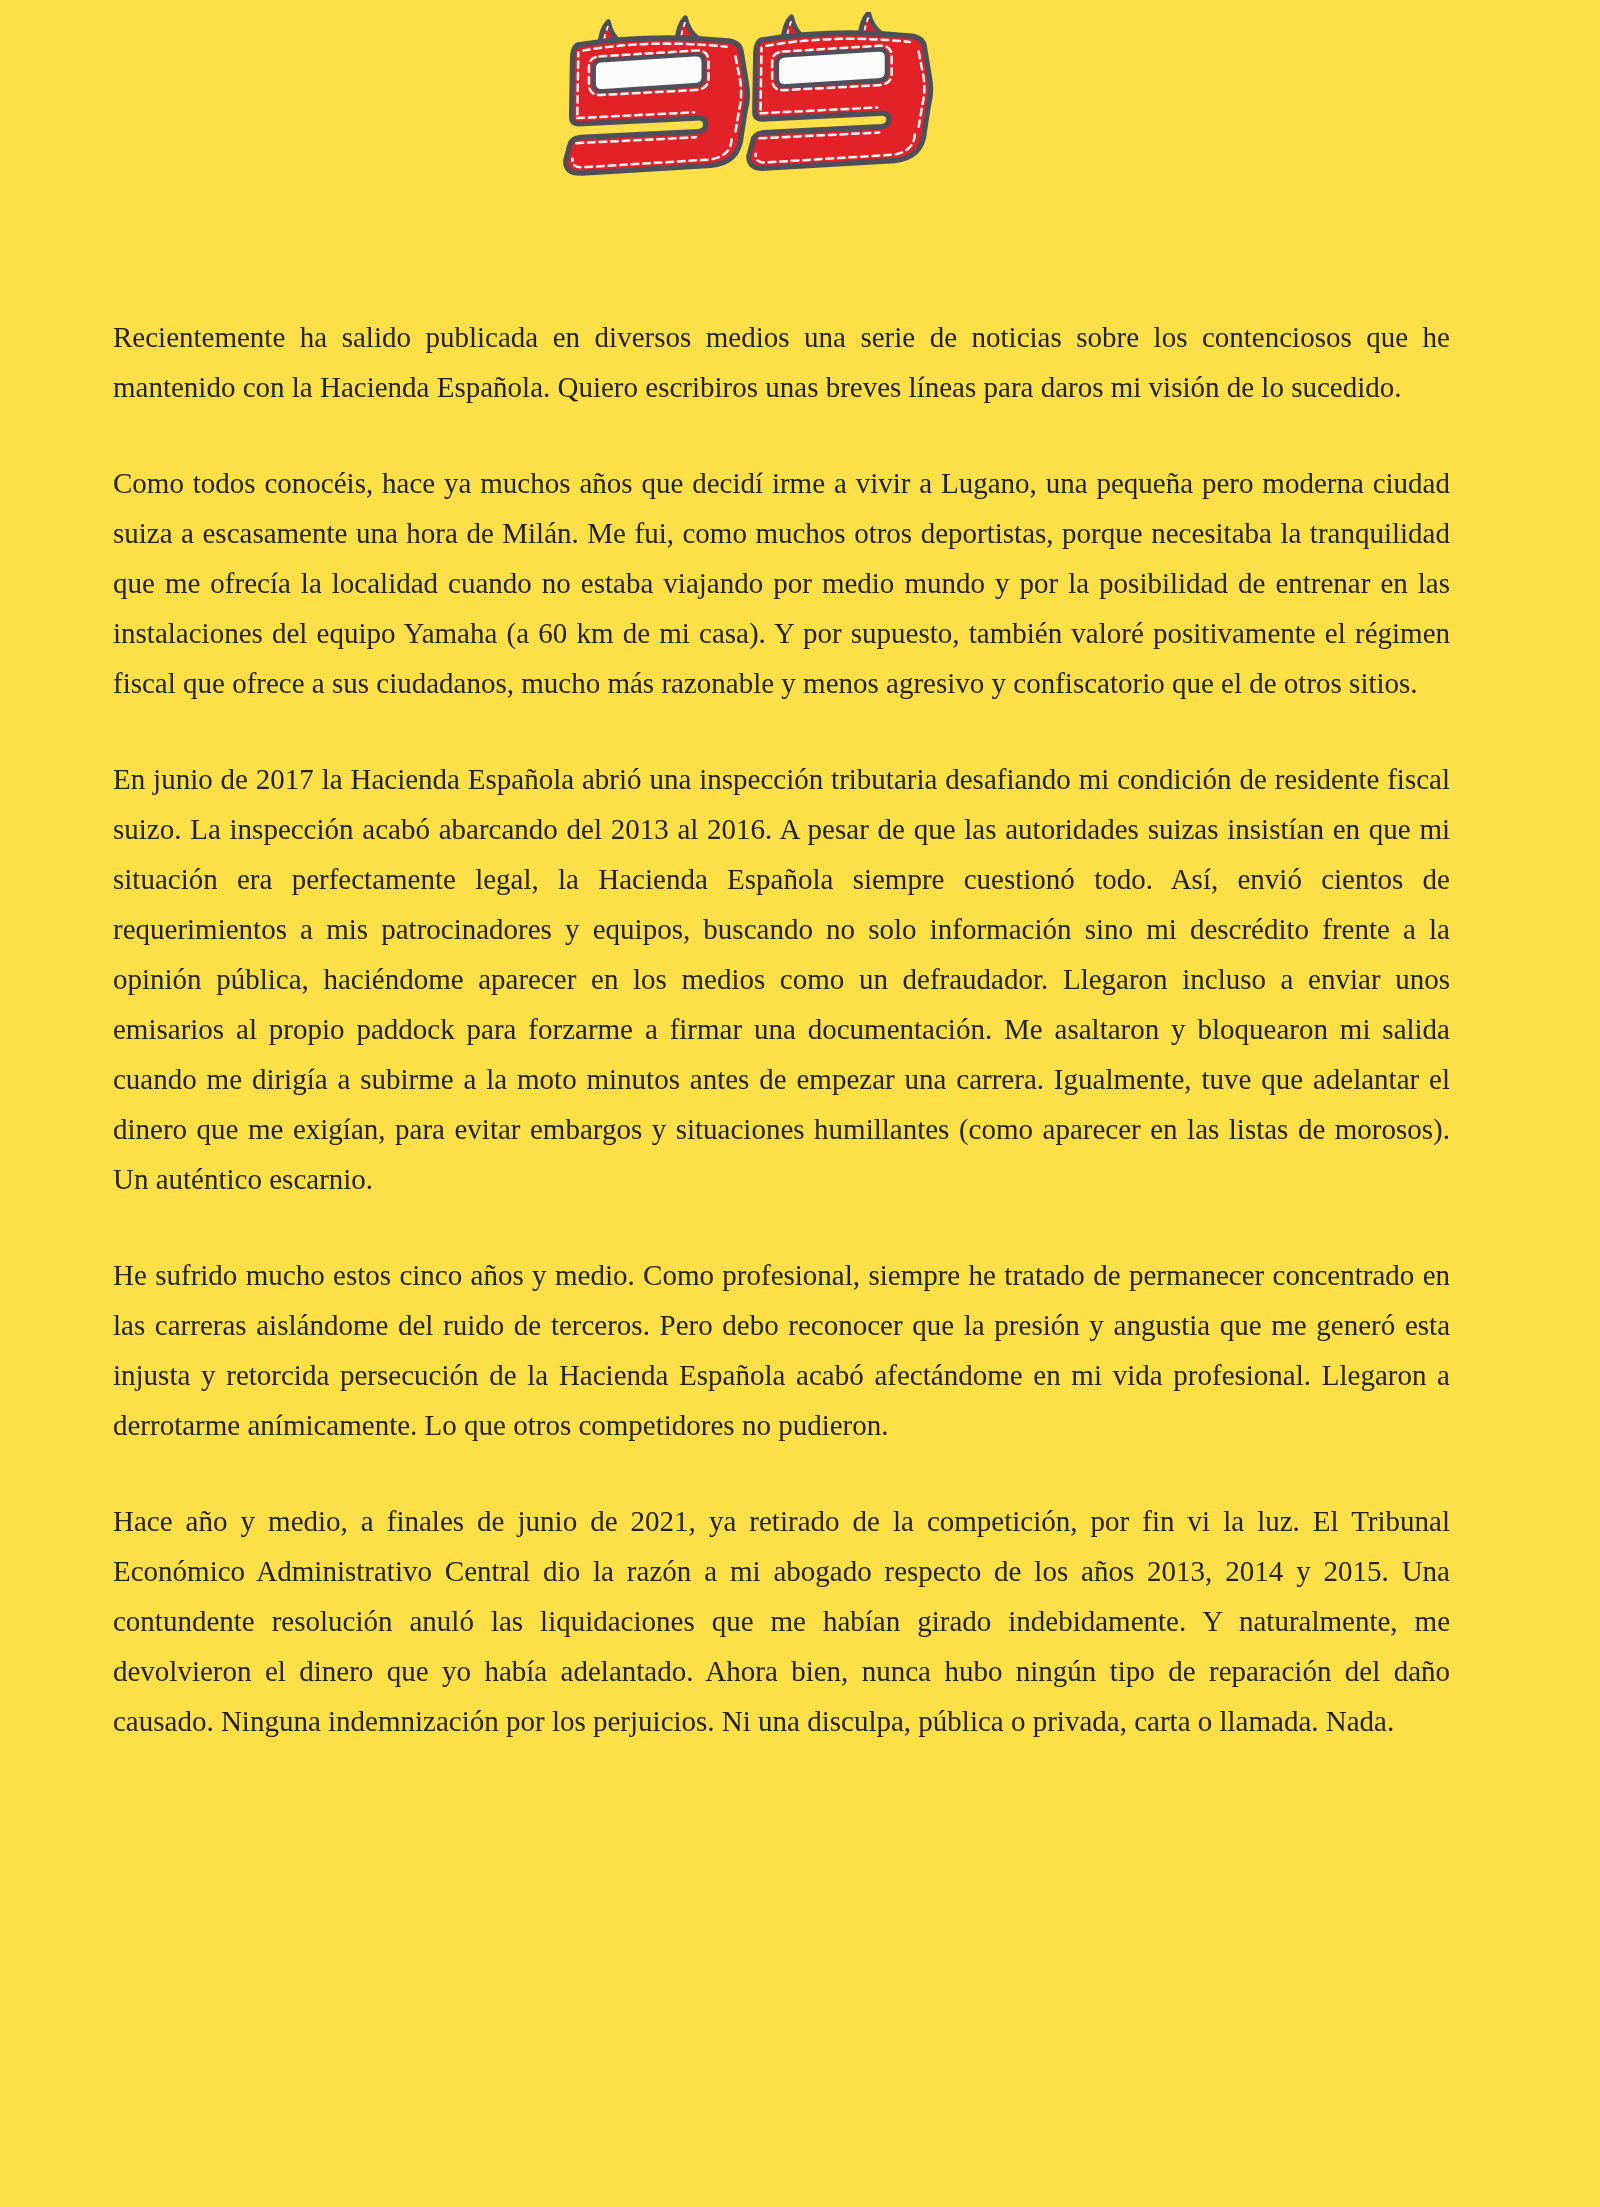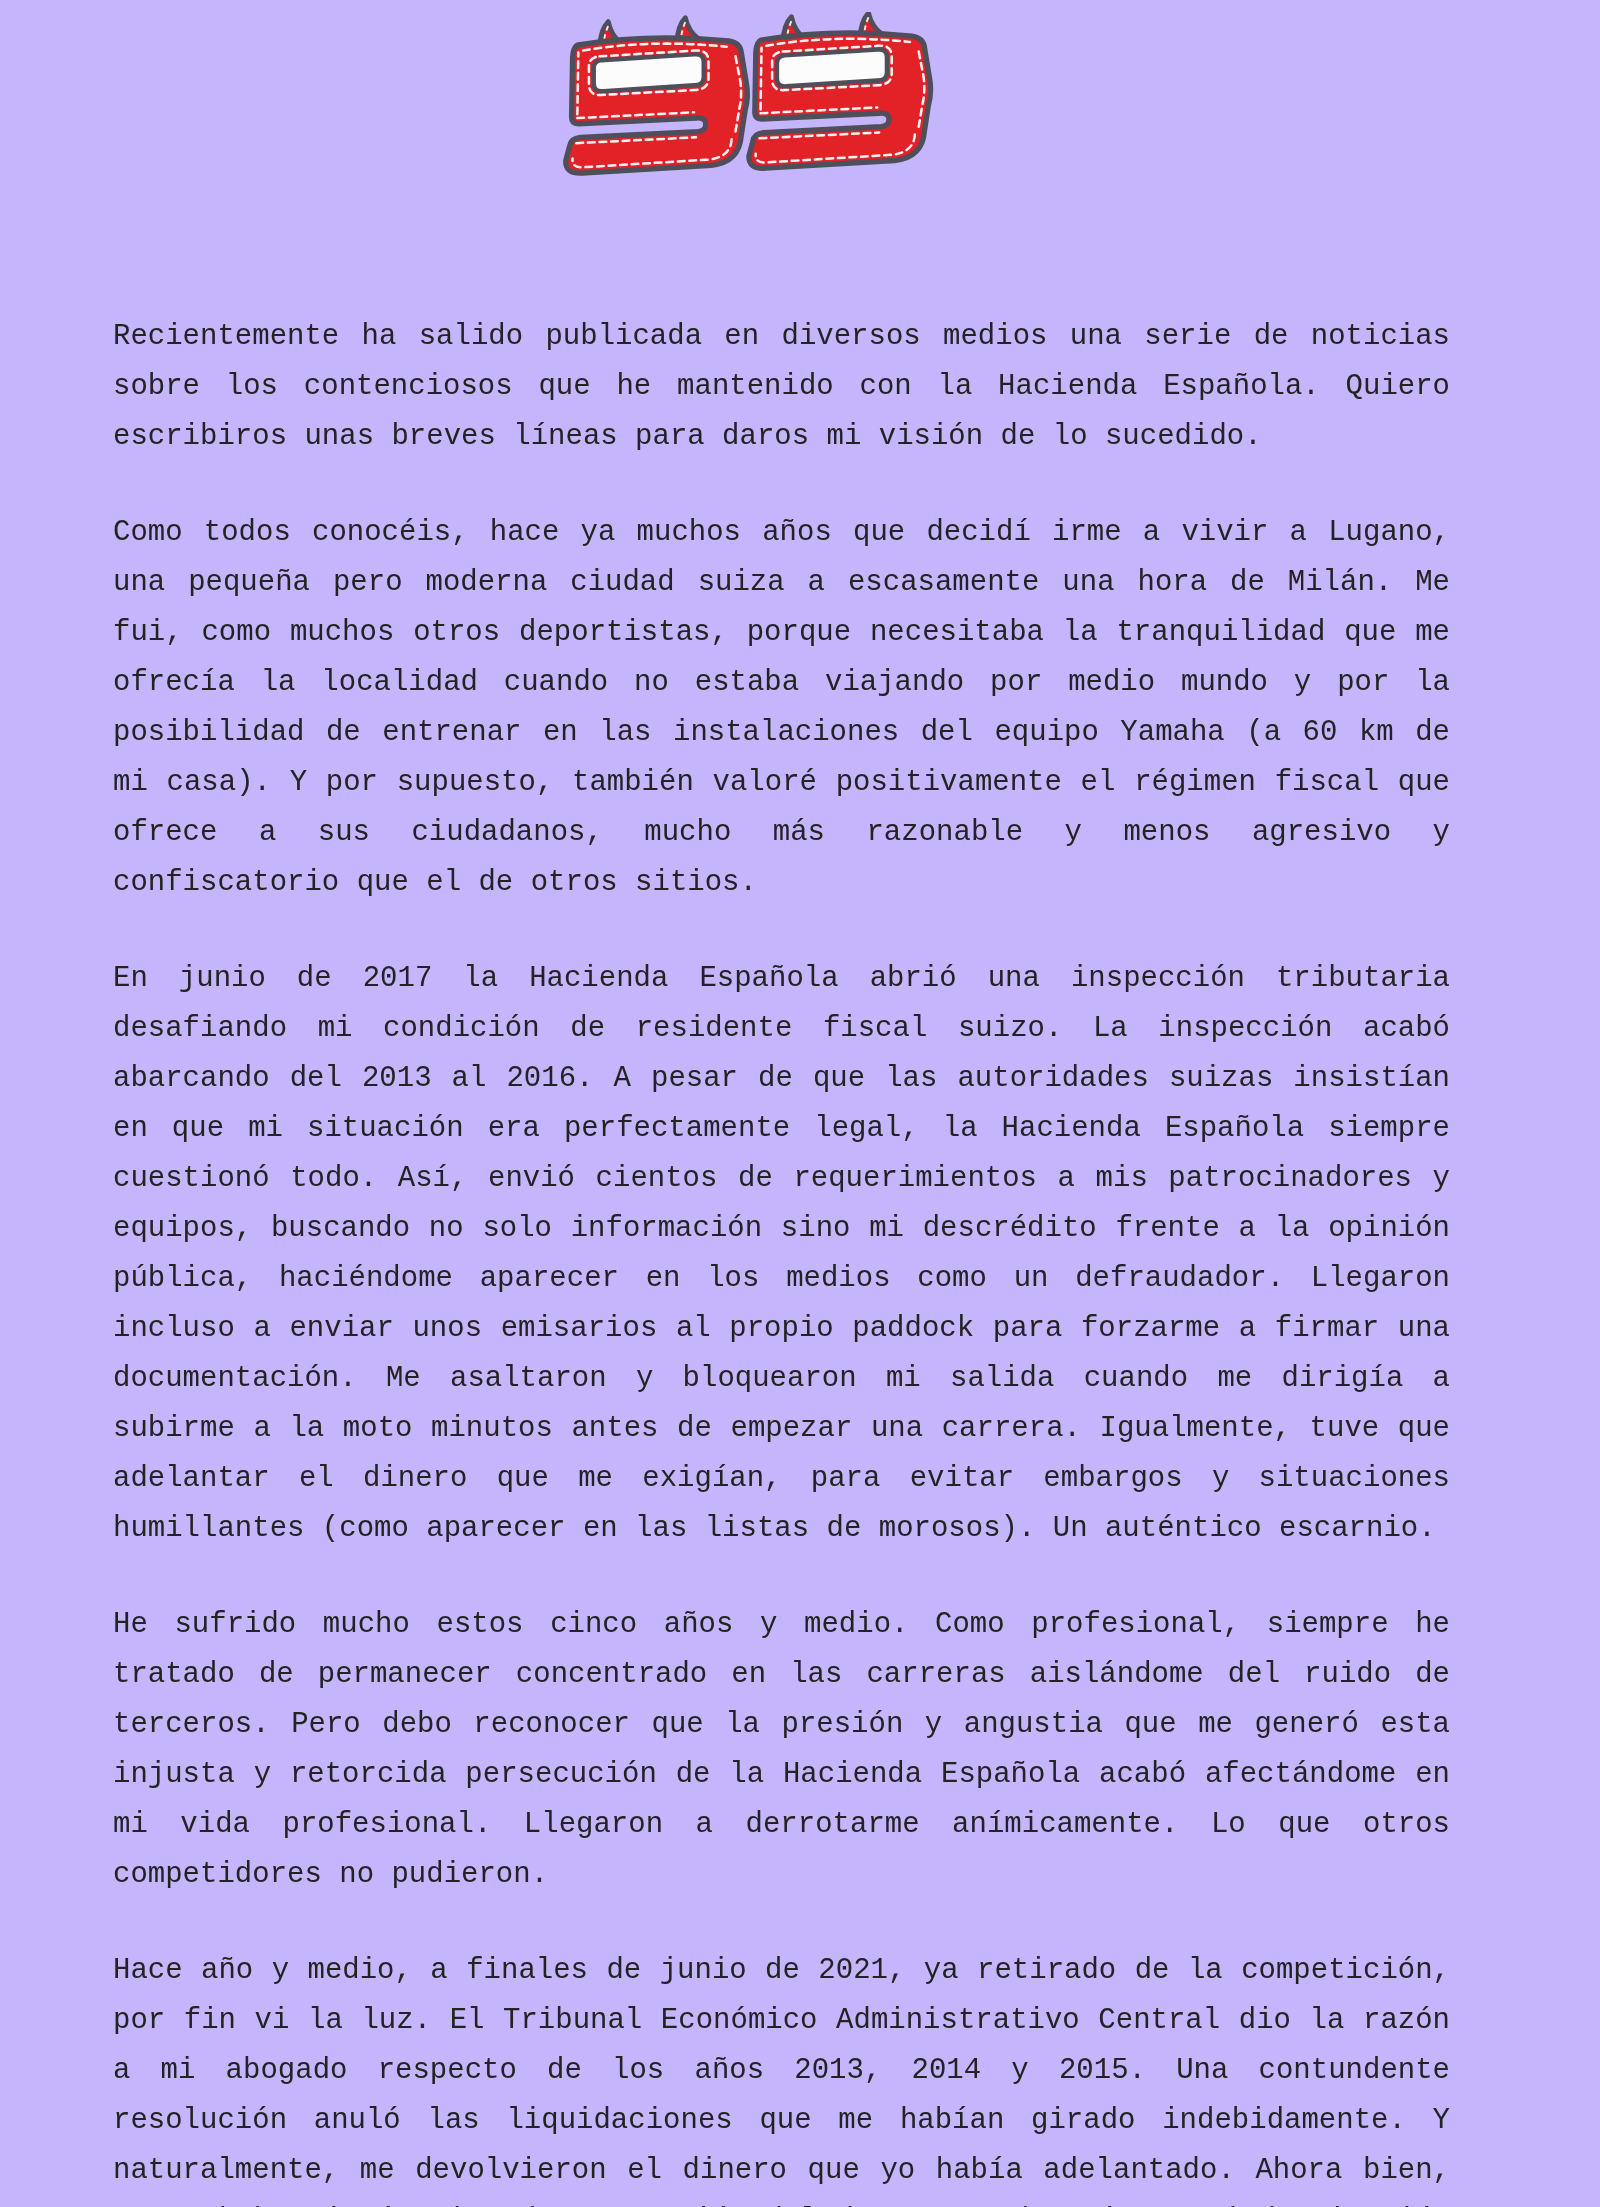--- a/index.html
+++ b/index.html
@@ -5,23 +5,23 @@
 <style>
   html, body {
     margin: 0;
     padding: 0;
     background: #fcfcfc;
   }
   .page {
     position: relative;
     width: 1600px;
     height: 2207px;
-    background: #c4b5fd;
+    background: #fde047;
     overflow: hidden;
-    font-family: Liberation Mono, monospace;
+    font-family: Liberation Serif, serif;
   }
   .logo-wrap {
     position: absolute;
     left: 560px;
     top: 12px;
     width: 378px;
     height: 168px;
   }
   .logo-wrap svg {
     display: block;

